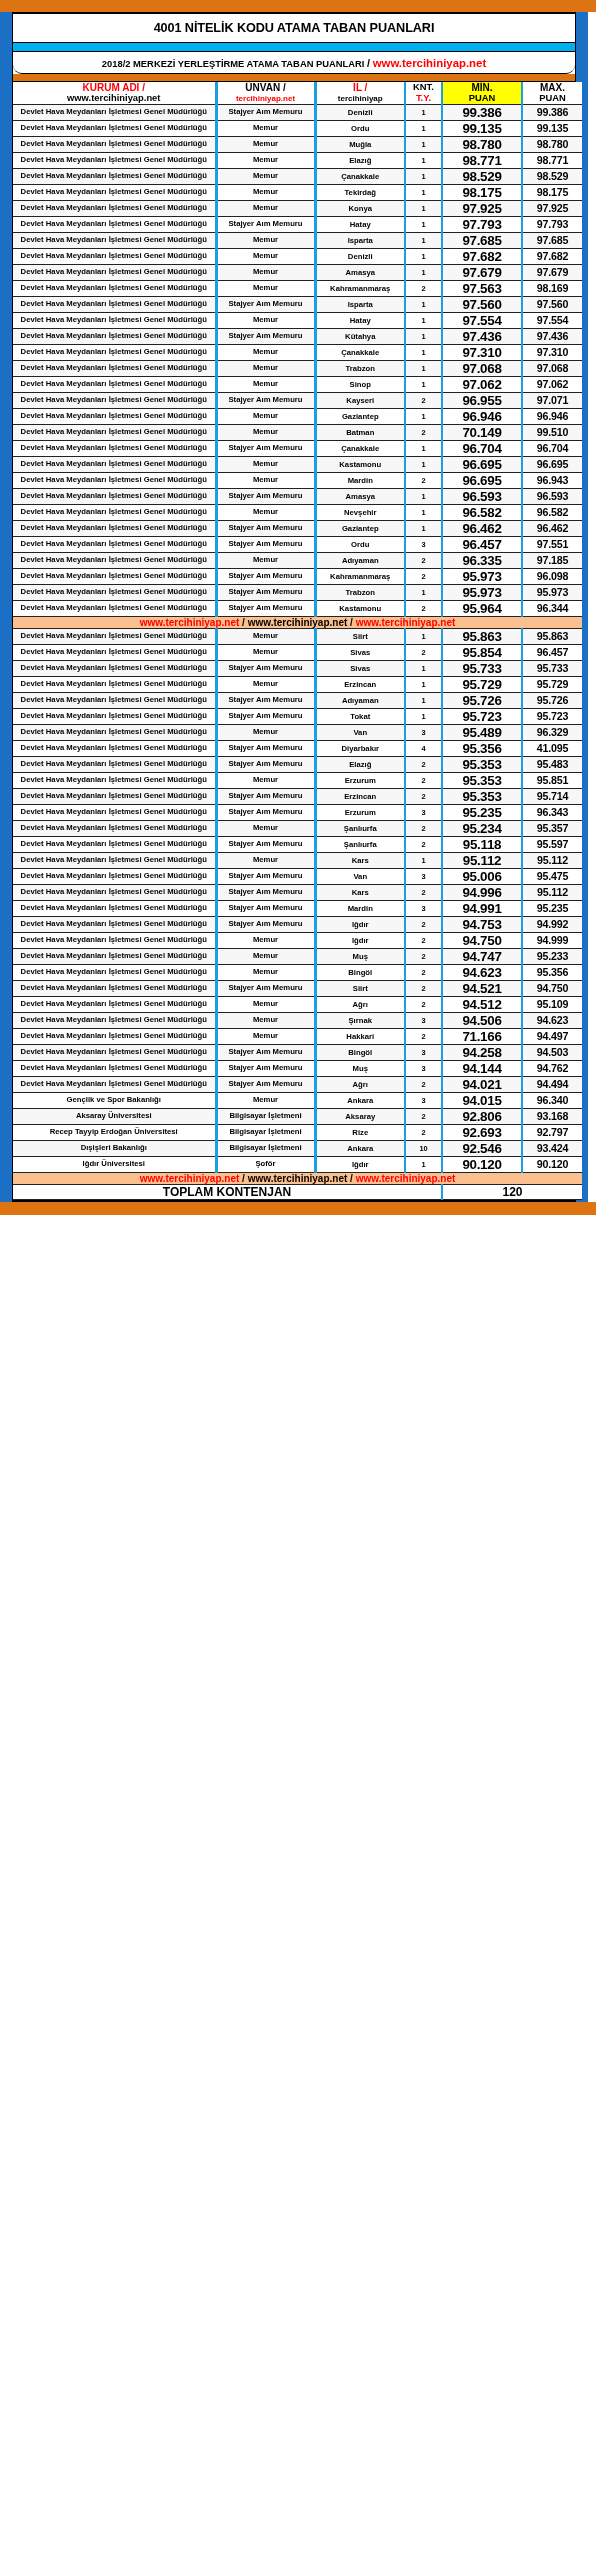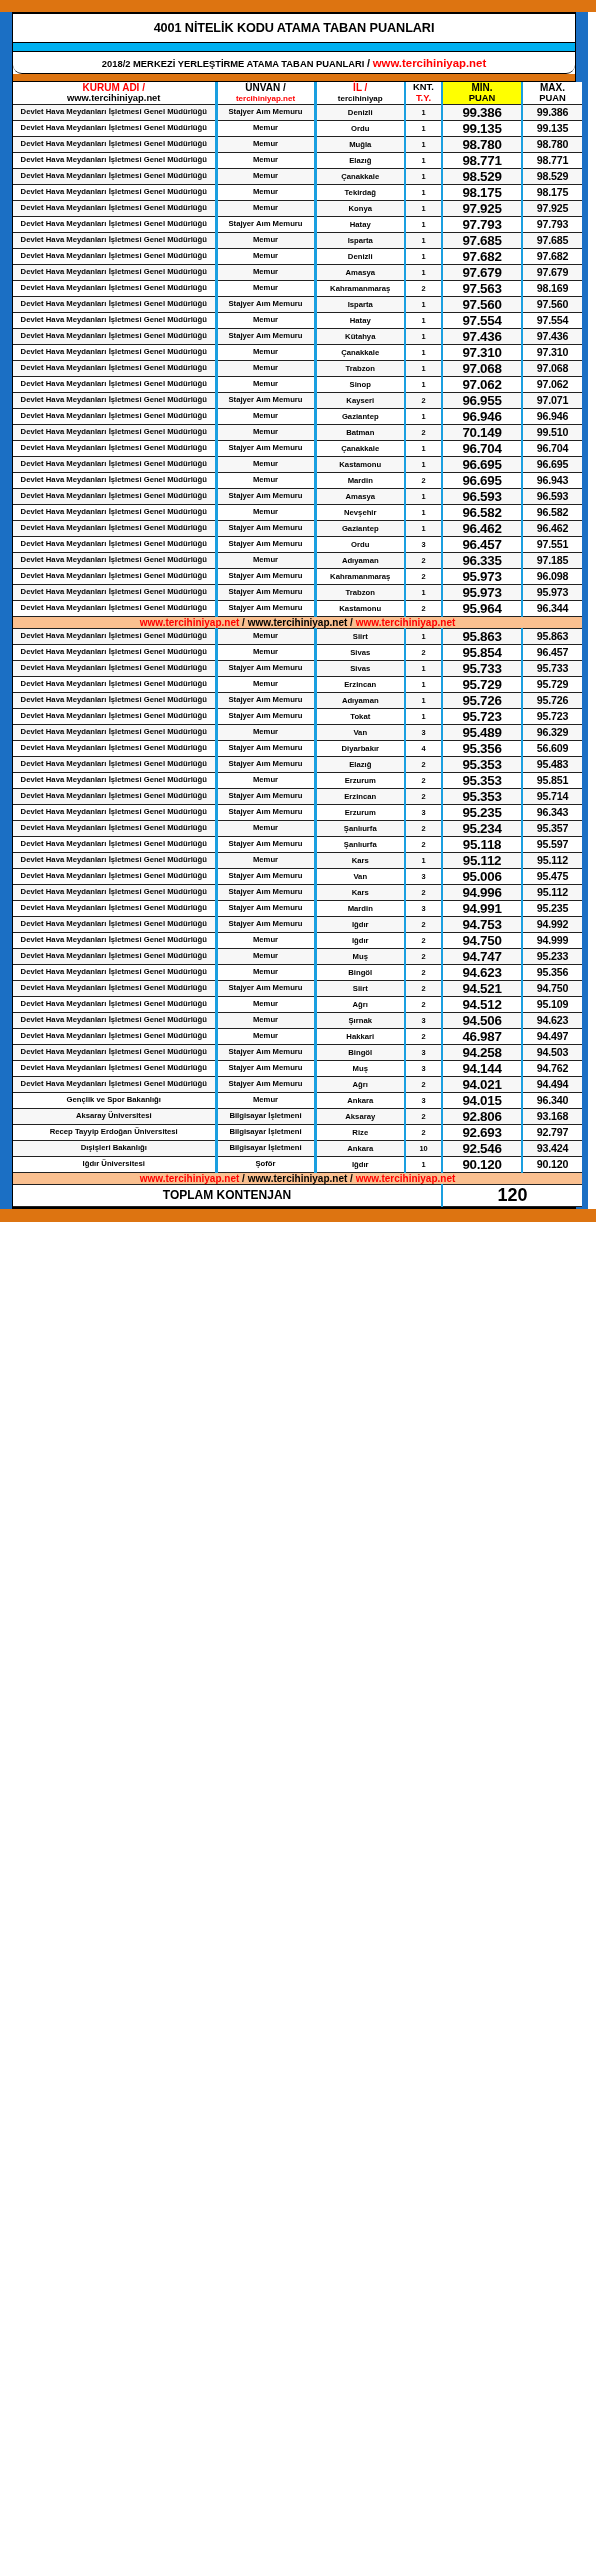--- a/index.html
+++ b/index.html
@@ -173,21 +173,21 @@
     text-align: center;
     font-weight: bold;
     font-size: 12px;
     letter-spacing: 0px;
     padding: 6.7px 0 6px 0;
     color: #000;
   }
   td.total-value {
     text-align: center;
     font-weight: bold;
-    font-size: 18px;
+    font-size: 12px;
     color: #000;
   }
 </style>
 </head>
 <body>
 
 <div class="page">
 
   <div class="bar-top"></div>
 
@@ -557,21 +557,21 @@
             <td class="knt vsep-thin">3</td>
             <td class="minp vsep-thin">95.489</td>
             <td class="maxp">96.329</td>
           </tr>
           <tr class="norm">
             <td class="kurum vsep">Devlet Hava Meydanları İşletmesi Genel Müdürlüğü</td>
             <td class="unvan vsep">Stajyer Aım Memuru</td>
             <td class="il vsep-thin">Diyarbakır</td>
             <td class="knt vsep-thin">4</td>
             <td class="minp vsep-thin">95.356</td>
-            <td class="maxp">56.609</td>
+            <td class="maxp">41.095</td>
           </tr>
           <tr class="alt">
             <td class="kurum vsep">Devlet Hava Meydanları İşletmesi Genel Müdürlüğü</td>
             <td class="unvan vsep">Stajyer Aım Memuru</td>
             <td class="il vsep-thin">Elazığ</td>
             <td class="knt vsep-thin">2</td>
             <td class="minp vsep-thin">95.353</td>
             <td class="maxp">95.483</td>
           </tr>
           <tr class="norm">
@@ -700,21 +700,21 @@
             <td class="il vsep-thin">Şırnak</td>
             <td class="knt vsep-thin">3</td>
             <td class="minp vsep-thin">94.506</td>
             <td class="maxp">94.623</td>
           </tr>
           <tr class="norm">
             <td class="kurum vsep">Devlet Hava Meydanları İşletmesi Genel Müdürlüğü</td>
             <td class="unvan vsep">Memur</td>
             <td class="il vsep-thin">Hakkari</td>
             <td class="knt vsep-thin">2</td>
-            <td class="minp vsep-thin">46.987</td>
+            <td class="minp vsep-thin">71.166</td>
             <td class="maxp">94.497</td>
           </tr>
           <tr class="alt">
             <td class="kurum vsep">Devlet Hava Meydanları İşletmesi Genel Müdürlüğü</td>
             <td class="unvan vsep">Stajyer Aım Memuru</td>
             <td class="il vsep-thin">Bingöl</td>
             <td class="knt vsep-thin">3</td>
             <td class="minp vsep-thin">94.258</td>
             <td class="maxp">94.503</td>
           </tr>

